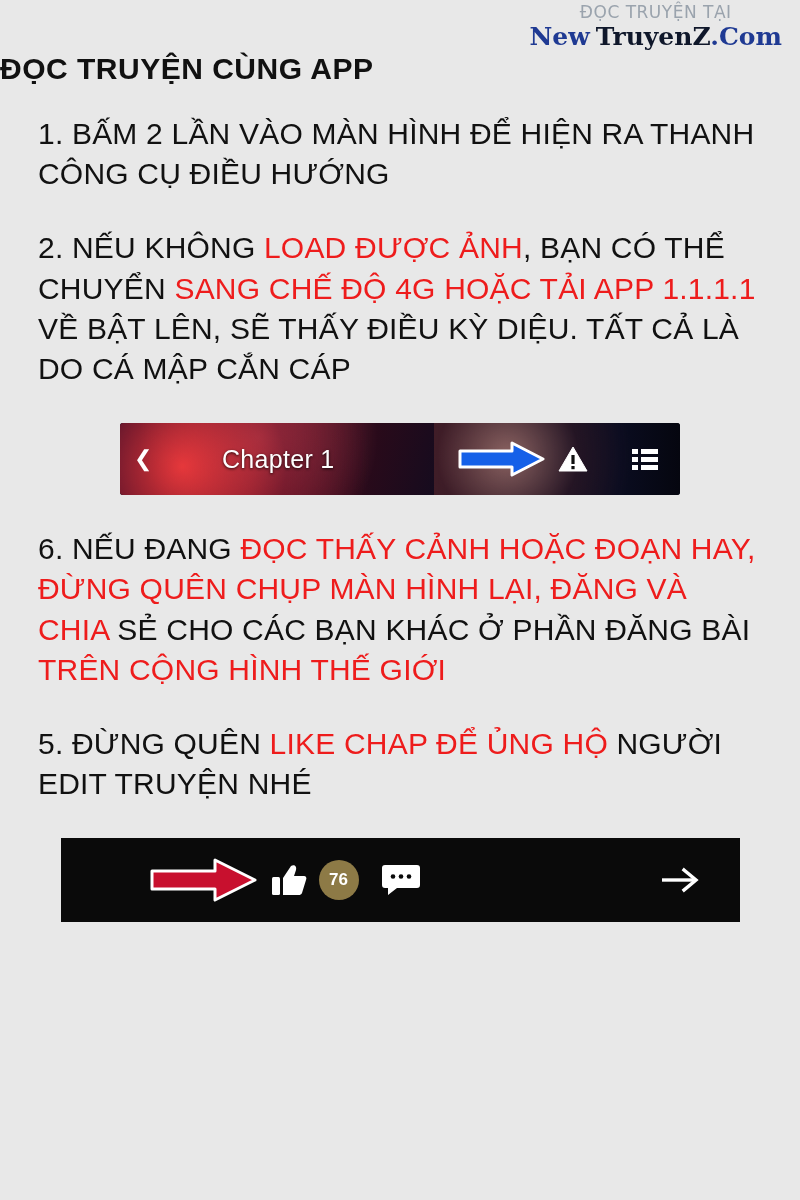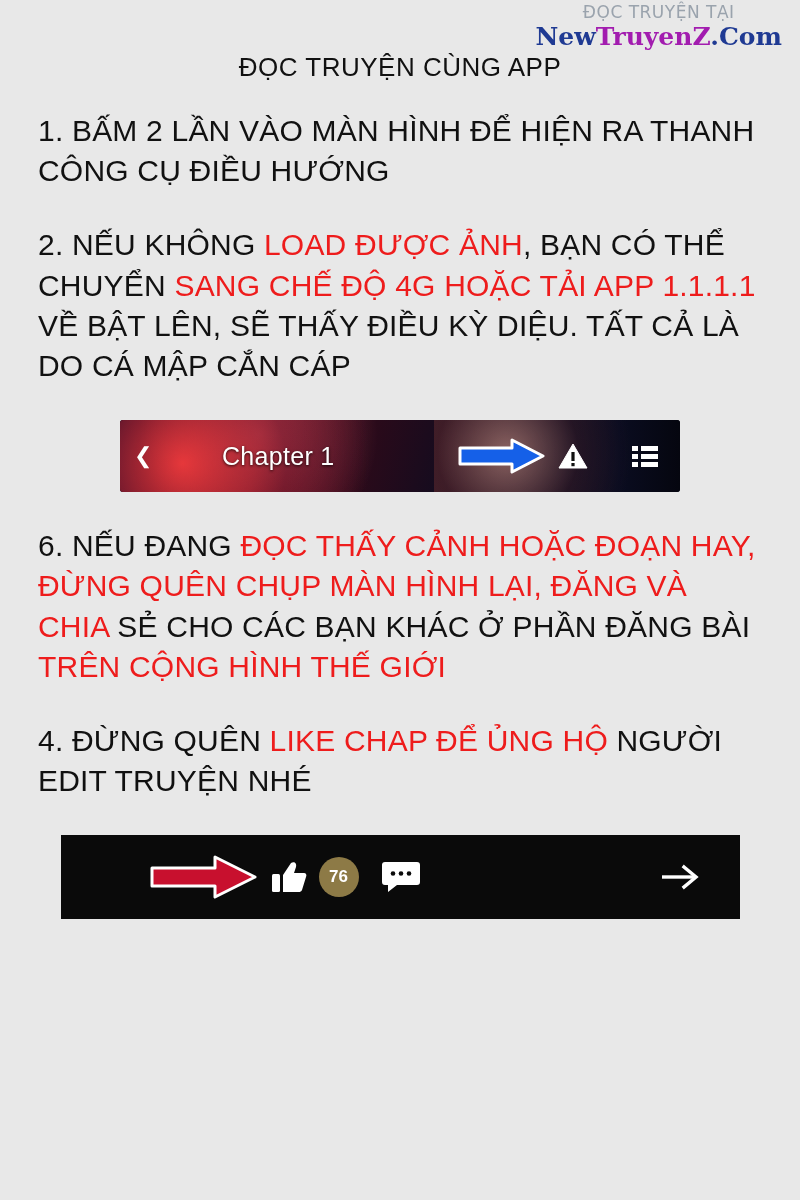--- a/index.html
+++ b/index.html
@@ -32,27 +32,27 @@
     font-family: "DejaVu Sans", sans-serif;
   }
   .watermark .wm-main {
     font-size: 25px;
     font-weight: bold;
     font-family: "DejaVu Serif", serif;
     color: #1f3a93;
     margin-top: 2px;
   }
   .watermark .wm-main .wm-red {
-    color: #a21caf;
+    color: #0f172a;
+    margin-left: 6px;
   }
 
   .page-title {
-    text-align: center;
-    font-size: 26px;
-    font-weight: normal;
+    font-size: 30px;
+    font-weight: bold;
     letter-spacing: 0.5px;
     padding-top: 52px;
     color: #111;
   }
 
   .content {
     padding: 28px 38px 0 38px;
   }
 
   .item {
@@ -216,21 +216,21 @@
       <rect x="9" y="2" width="17" height="5" fill="#fff"></rect>
       <rect x="0" y="10" width="6" height="5" fill="#fff"></rect>
       <rect x="9" y="10" width="17" height="5" fill="#fff"></rect>
       <rect x="0" y="18" width="6" height="5" fill="#fff"></rect>
       <rect x="9" y="18" width="17" height="5" fill="#fff"></rect>
     </svg>
   </div>
 
   <div class="item" id="step-4"><span>6. NẾU ĐANG </span><span class="hl">ĐỌC THẤY CẢNH HOẶC ĐOẠN HAY, ĐỪNG QUÊN CHỤP MÀN HÌNH LẠI, ĐĂNG VÀ CHIA</span><span> SẺ CHO CÁC BẠN KHÁC Ở PHẦN ĐĂNG BÀI </span><span class="hl">TRÊN CỘNG HÌNH THẾ GIỚI</span></div>
 
-  <div class="item" id="step-5"><span>4. ĐỪNG QUÊN </span><span class="hl">LIKE CHAP ĐỂ ỦNG HỘ</span><span> NGƯỜI EDIT TRUYỆN NHÉ</span></div>
+  <div class="item" id="step-5"><span>5. ĐỪNG QUÊN </span><span class="hl">LIKE CHAP ĐỂ ỦNG HỘ</span><span> NGƯỜI EDIT TRUYỆN NHÉ</span></div>
 
   <div class="banner-actions">
     <svg class="arrow-red" viewBox="0 0 110 48">
       <path d="M3 15 L66 15 L66 4 L106 24 L66 44 L66 33 L3 33 Z" fill="#c8102e" stroke="#ffffff" stroke-width="3" stroke-linejoin="round"></path>
     </svg>
     <svg class="like-icon" viewBox="0 0 36 36">
       <rect x="1" y="15" width="8" height="18" rx="1.5" fill="#ffffff"></rect>
       <path d="M12 16 L20 4 C23 2 26 4 25 8 L23 14 L33 14 C35 14 36 16 35 18 L31 31 C30.4 32.6 29 33 28 33 L12 33 Z" fill="#ffffff"></path>
     </svg>
     <div class="like-count">76</div>

